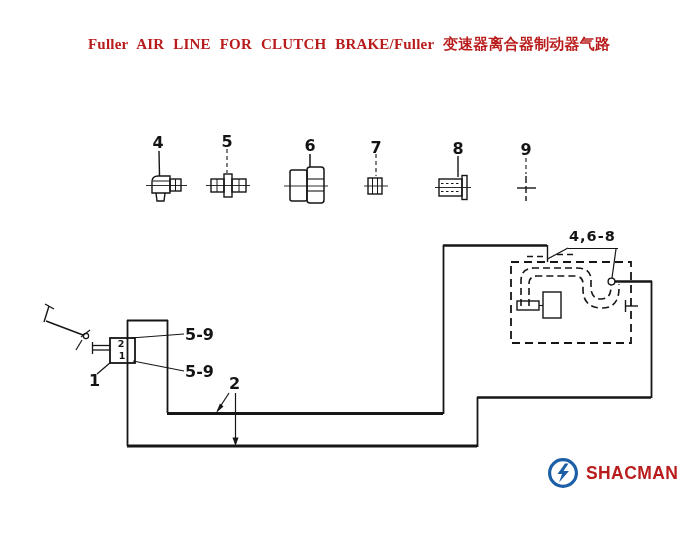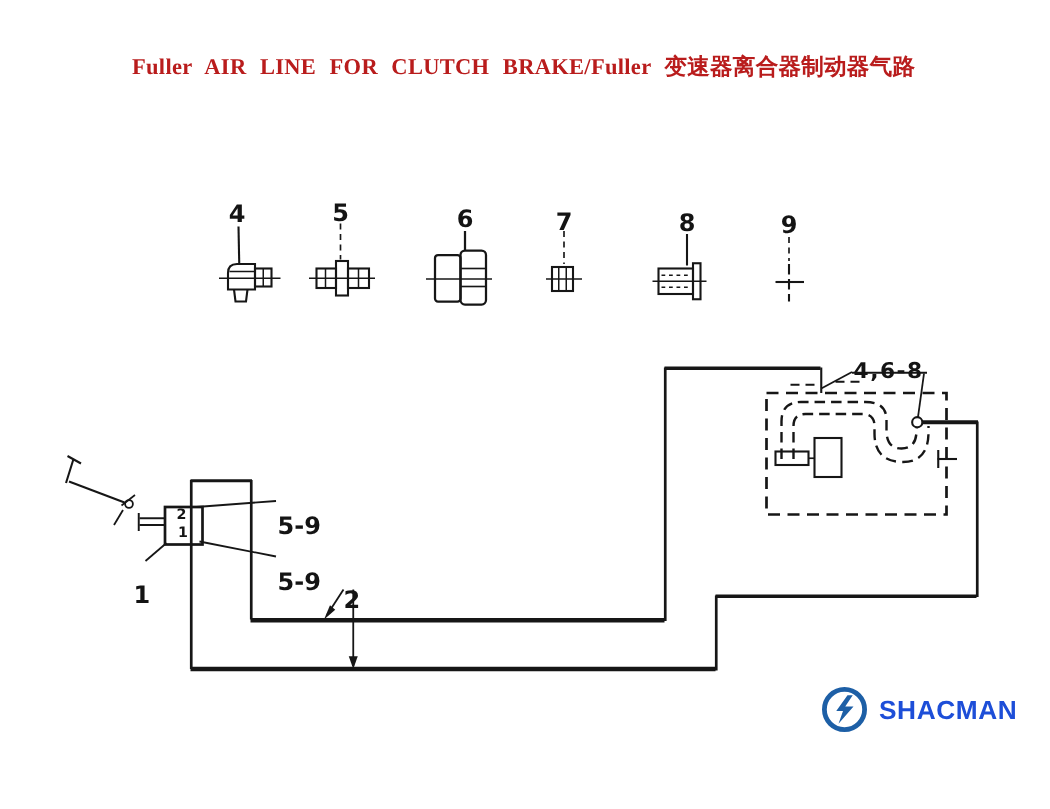--- a/index.html
+++ b/index.html
@@ -8,25 +8,25 @@
     font-family:"Liberation Sans",sans-serif;color:#161616;overflow:hidden;
   }
   .title{
     position:absolute;left:88px;top:35px;white-space:nowrap;
     font-family:"Liberation Serif",serif;font-weight:bold;font-size:15px;
     word-spacing:5px;letter-spacing:0.2px;color:#b91c1c;
   }
   .art{position:absolute;left:0;top:0;}
   .lbl{position:absolute;white-space:nowrap;color:#141414;font-family:"DejaVu Sans",sans-serif;}
   .part-num{font-size:16px;font-weight:bold;transform:translateX(-50%);}
-  .callout{font-size:16px;font-weight:bold;margin-top:16px;}
+  .callout{font-size:16px;font-weight:bold;}
   .callout-group{font-size:14.5px;font-weight:bold;letter-spacing:1px;}
   .port-num{font-size:9.5px;font-weight:bold;transform:translateX(-50%);line-height:1;}
   .brand{position:absolute;display:flex;align-items:center;gap:7px;}
-  .brand-text{font-size:17.5px;font-weight:bold;color:#1d4ed8;letter-spacing:0.4px;}
+  .brand-text{font-size:17.5px;font-weight:bold;color:#b91c1c;letter-spacing:0.4px;}
 </style>
 </head>
 <body>
 
 <div class="canvas">
 
   <div class="title">Fuller AIR LINE FOR CLUTCH BRAKE/Fuller 变速器离合器制动器气路</div>
 
   <svg class="art" width="700" height="539" viewBox="0 0 700 539">
 
@@ -154,21 +154,21 @@
     </g>
   </svg>
 
   <div class="lbl part-num" style="left:158px;top:133px;">4</div>
   <div class="lbl part-num" style="left:227px;top:132px;">5</div>
   <div class="lbl part-num" style="left:310px;top:136px;">6</div>
   <div class="lbl part-num" style="left:376px;top:138px;">7</div>
   <div class="lbl part-num" style="left:458px;top:139px;">8</div>
   <div class="lbl part-num" style="left:526px;top:140px;">9</div>
 
-  <div class="lbl callout-group" style="left:569px;top:240px;">4,6-8</div>
+  <div class="lbl callout-group" style="left:569px;top:228px;">4,6-8</div>
   <div class="lbl callout" style="left:185px;top:325px;">5-9</div>
   <div class="lbl callout" style="left:185px;top:362px;">5-9</div>
   <div class="lbl callout" style="left:229px;top:374px;">2</div>
   <div class="lbl callout" style="left:89px;top:371px;">1</div>
   <div class="lbl port-num" style="left:121px;top:339px;">2</div>
   <div class="lbl port-num" style="left:122px;top:351px;">1</div>
 
   <div class="brand" style="left:547px;top:457px;">
     <svg width="32" height="32" viewBox="0 0 32 32">
       <circle cx="16" cy="16" r="13.4" fill="none" stroke="#1d5fa6" stroke-width="3.2"></circle>

